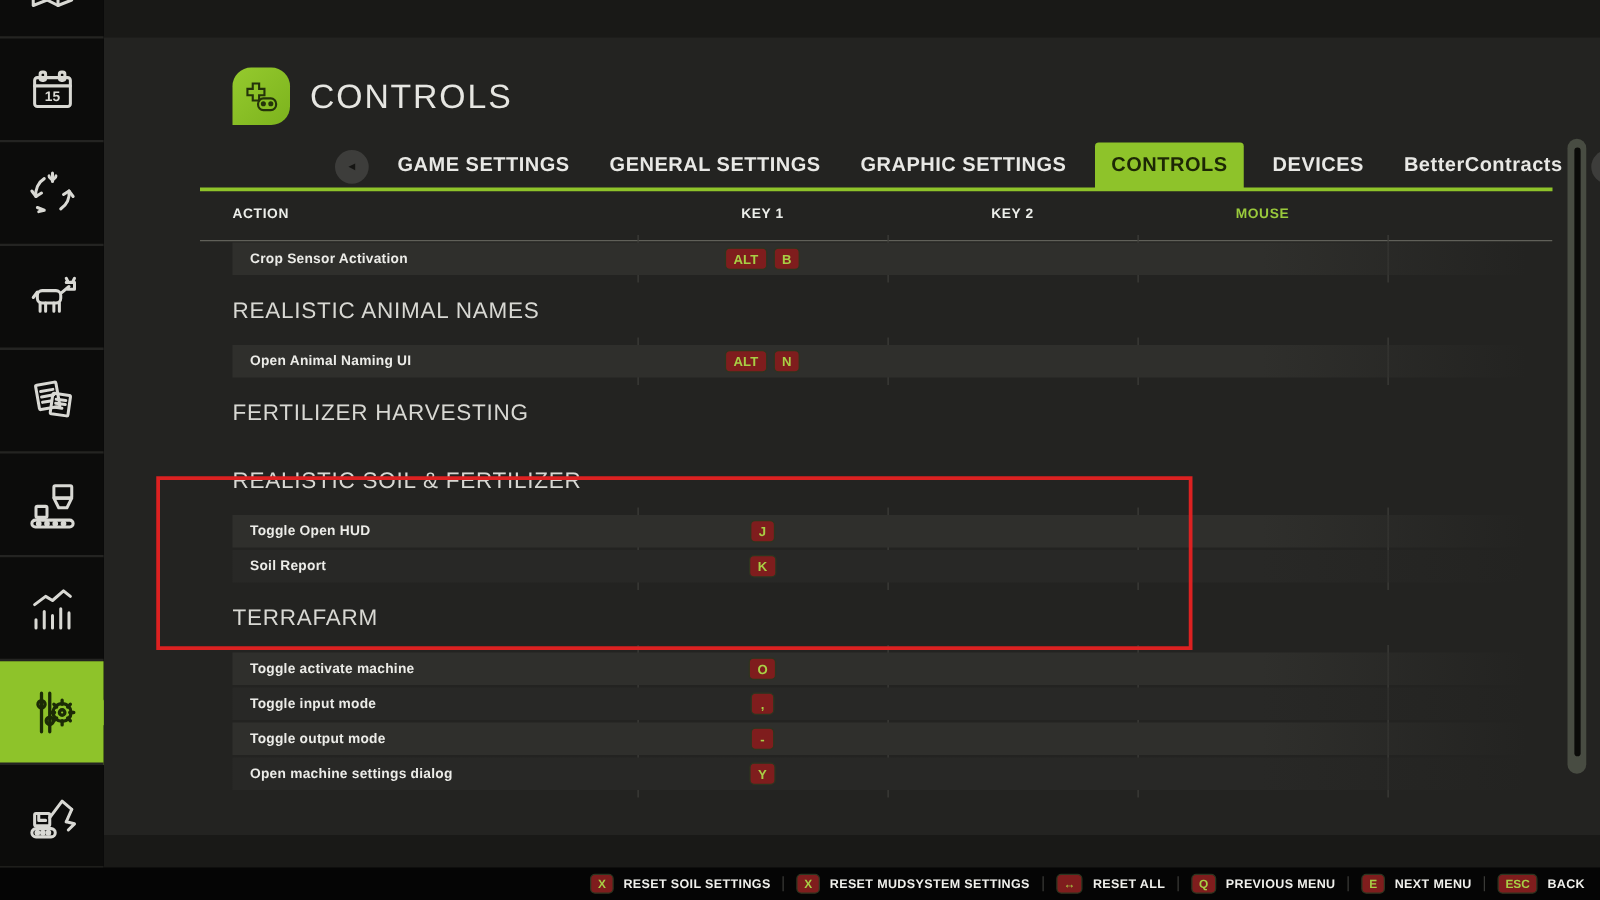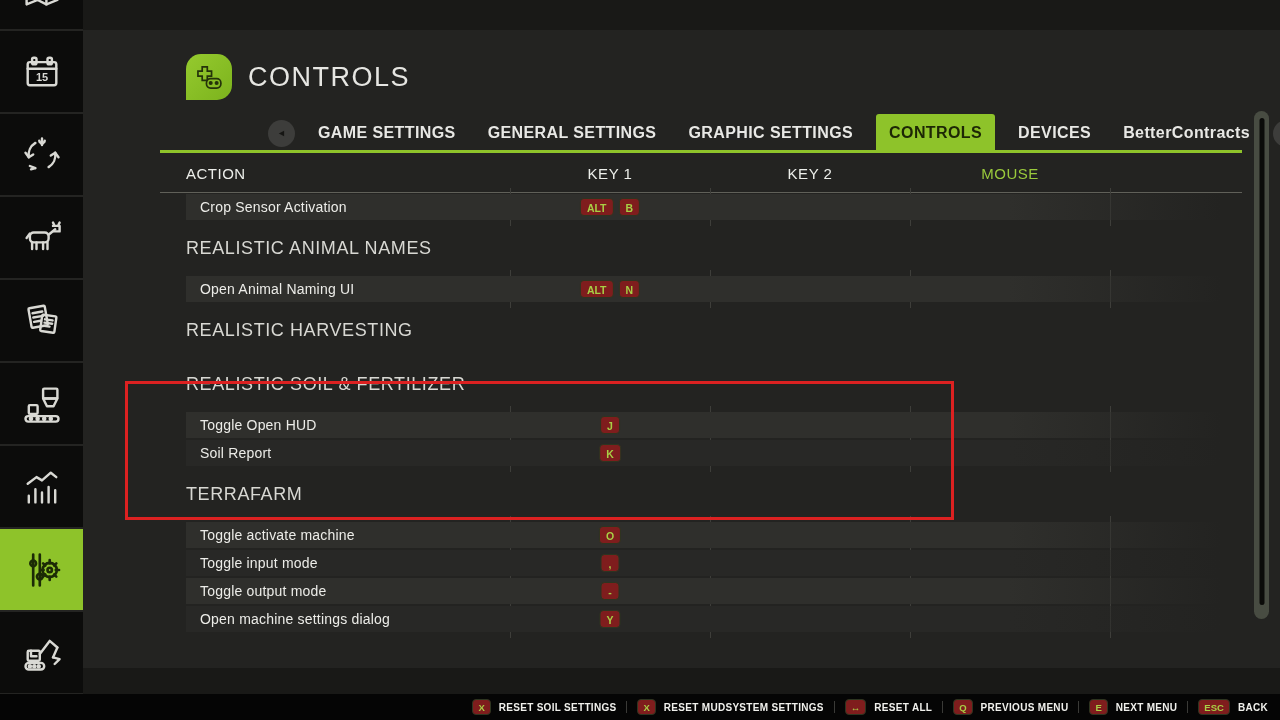--- a/index.html
+++ b/index.html
@@ -27,35 +27,35 @@
   
   .tabs { position:absolute; left:268px; top:114px; height:38px; display:flex; align-items:center; gap:14px; }
   .tab-arrow { width:27px; height:27px; border-radius:50%; background:#3d3d3b; color:#151513; font-size:9px; display:flex; align-items:center; justify-content:center; flex:0 0 auto; }
   .tab { height:38px; display:flex; align-items:center; padding:0 9px; font-size:16px; font-weight:bold; letter-spacing:0.4px; color:#e8e8e5; white-space:nowrap; }
   .tab.active { background:#8ec32a; color:#1d2705; border-radius:3px 3px 0 0; padding:0 13px; }
   .green-line { position:absolute; left:160px; top:150px; width:1082px; height:3px; background:#8ec32a; }
 
   
   .table { position:absolute; left:160px; top:156px; width:1082px; height:512px; overflow:hidden; }
   .thead { position:relative; height:37px; }
-  .th { position:absolute; top:9px; font-size:15px; font-weight:normal; letter-spacing:0.5px; color:#eceeea; }
+  .th { position:absolute; top:9px; font-size:11px; font-weight:bold; letter-spacing:0.5px; color:#eceeea; }
   .th.action { left:26px; }
   .th.c { transform:translateX(-50%); }
   .th.mouse-col { color:#9aca3c; }
   .thead-line { position:absolute; left:0; bottom:0; width:100%; height:1px; background:#606059; }
 
   .section-heading { height:54px; display:flex; align-items:center; }
   .section-heading .txt { margin-left:26px; font-size:18px; color:#d8d8d3; letter-spacing:0.6px; font-weight:400; }
 
   .rows-wrap { position:relative; }
   .col-line { position:absolute; top:-5px; bottom:-5px; width:1px; background:#3e3e3a; }
   .row { position:relative; height:28px; }
   .row .stripe { position:absolute; left:26px; top:1px; right:0; bottom:1px; background:linear-gradient(90deg,#2f2f2c 0%,#2f2f2c 78%,rgba(47,47,44,0) 98%); }
   .row.dim .stripe { background:linear-gradient(90deg,#282826 0%,#282826 78%,rgba(40,40,38,0) 98%); }
-  .row .action-label { position:absolute; left:40px; top:50%; transform:translateY(-50%); font-size:14px; font-weight:normal; color:#ecece8; letter-spacing:0.2px; }
+  .row .action-label { position:absolute; left:40px; top:50%; transform:translateY(-50%); font-size:11px; font-weight:bold; color:#ecece8; letter-spacing:0.2px; }
   .keycell { position:absolute; top:50%; transform:translate(-50%,-50%); display:flex; gap:5px; }
   .keybadge { min-width:19px; height:18px; line-height:18px; padding:0 6px; background:#7f1d1d; border:1px solid #2d3520; border-radius:4px; color:#a8cf45; font-size:10.5px; font-weight:bold; text-align:center; }
 
   
   .red-box { position:absolute; left:125px; top:381px; width:829px; height:139px; border:3px solid #dc2121; z-index:50; }
 
   
   .scrollbar { position:absolute; right:11px; top:111px; width:15px; height:508px; background:#484c42; border-radius:8px; }
   .scrollbar .slot { position:absolute; left:50%; transform:translateX(-50%); top:7px; bottom:14px; width:5px; background:#0b0b09; border-radius:3px; }
 
@@ -225,21 +225,21 @@
           <div class="row">
             <div class="stripe"></div>
             <div class="action-label">Open Animal Naming UI</div>
             <div class="keycell" style="left: 450px;">
               <div class="keybadge">ALT</div>
               <div class="keybadge">N</div>
             </div>
           </div>
         </div>
         <div class="section-heading">
-          <div class="txt">REALISTIC HARVESTING</div>
+          <div class="txt">FERTILIZER HARVESTING</div>
         </div>
         <div class="section-heading">
           <div class="txt">REALISTIC SOIL &amp; FERTILIZER</div>
         </div>
         <div class="rows-wrap">
           <div class="col-line" style="left: 350px;"></div>
           <div class="col-line" style="left: 550px;"></div>
           <div class="col-line" style="left: 750px;"></div>
           <div class="col-line" style="left: 950px;"></div>
           <div class="row">

